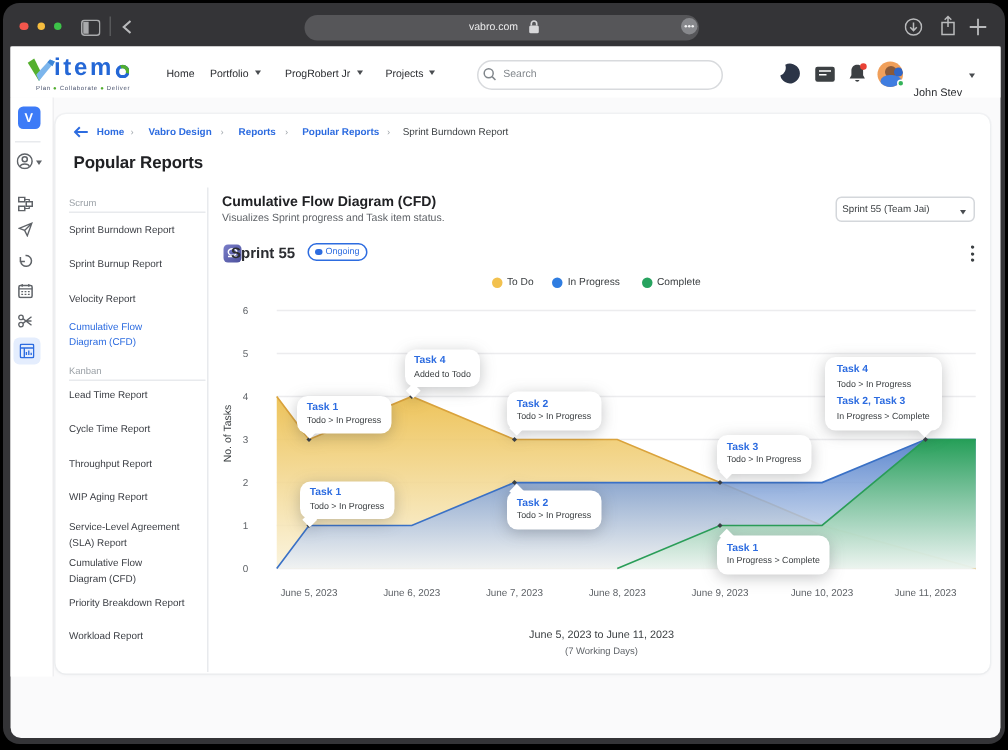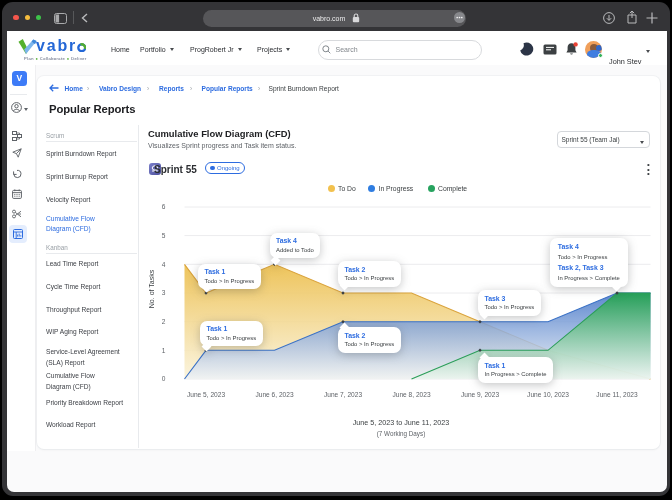--- a/index.html
+++ b/index.html
@@ -64,21 +64,21 @@
   </svg>
 <svg class="a" style="left:646px;top:11.5px;" width="12" height="12" viewBox="0 0 12 12">
     <path d="M6 0.5 V11.5 M0.5 6 H11.5" stroke="#b9babc" stroke-width="1.2"></path>
   </svg>
 
 <svg class="a" style="left:17.5px;top:38px;" width="20" height="17" viewBox="0 0 20 17">
   <path d="M0.5 3.8 L4.8 1 L10.3 12.2 L8 16 Z" fill="#55b02e"></path>
   <path d="M8 16 L6.2 11.6 L15.3 1.6 L18.6 3.0 Z" fill="#7cb5ec"></path>
   <path d="M15.3 1.6 L18.6 3.0 L17 6.2 L13.6 3.5 Z" fill="#3f87d8"></path>
 </svg>
-<div class="a" style="left:36px;top:37px;font-size:16px;font-weight:bold;color:#2467d6;letter-spacing:1.8px;">vabr</div>
+<div class="a" style="left:36px;top:37px;font-size:16px;font-weight:bold;color:#2467d6;letter-spacing:1.8px;">item</div>
 <svg class="a" style="left:76.8px;top:42.6px;" width="9.5" height="9.5" viewBox="0 0 11 11">
   <circle cx="5.5" cy="5.5" r="4" fill="none" stroke="#2467d6" stroke-width="2.7"></circle>
   <path d="M4 1.8 A4 4 0 0 1 9.2 6.8" fill="none" stroke="#52ae30" stroke-width="2.7"></path>
 </svg>
 <div class="a" style="left:24px;top:56px;font-size:4px;color:#47506b;letter-spacing:0.45px;">Plan <span style="color:#52ae30;">●</span> Collaborate <span style="color:#52ae30;">●</span> Deliver</div>
 
 <div class="nav" style="left:111px;">Home</div>
 <div class="nav" style="left:140px;">Portfolio<span class="caret"></span></div>
 <div class="nav" style="left:190px;">ProgRobert Jr<span class="caret"></span></div>
 <div class="nav" style="left:257px;">Projects<span class="caret"></span></div>

